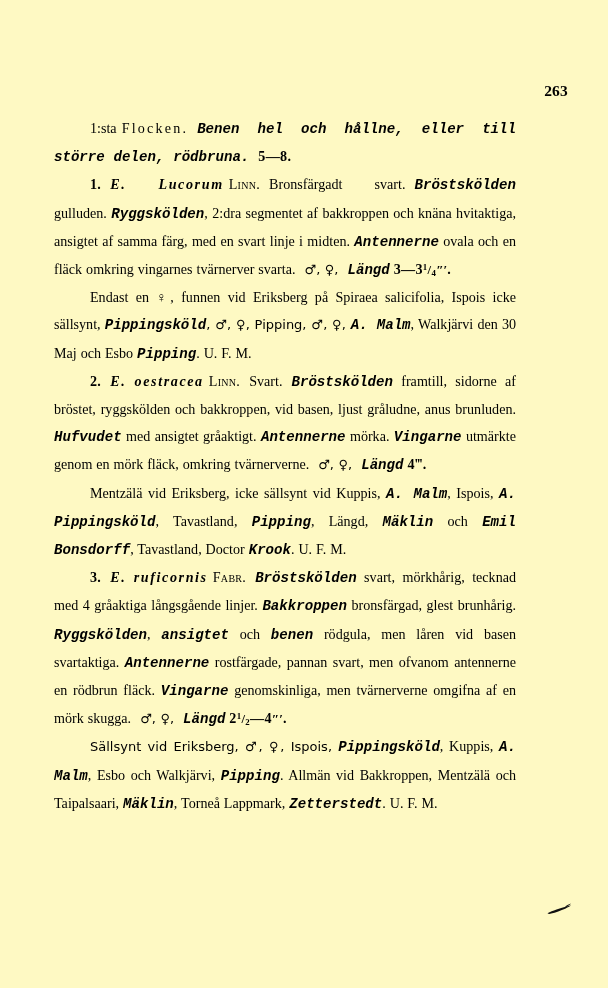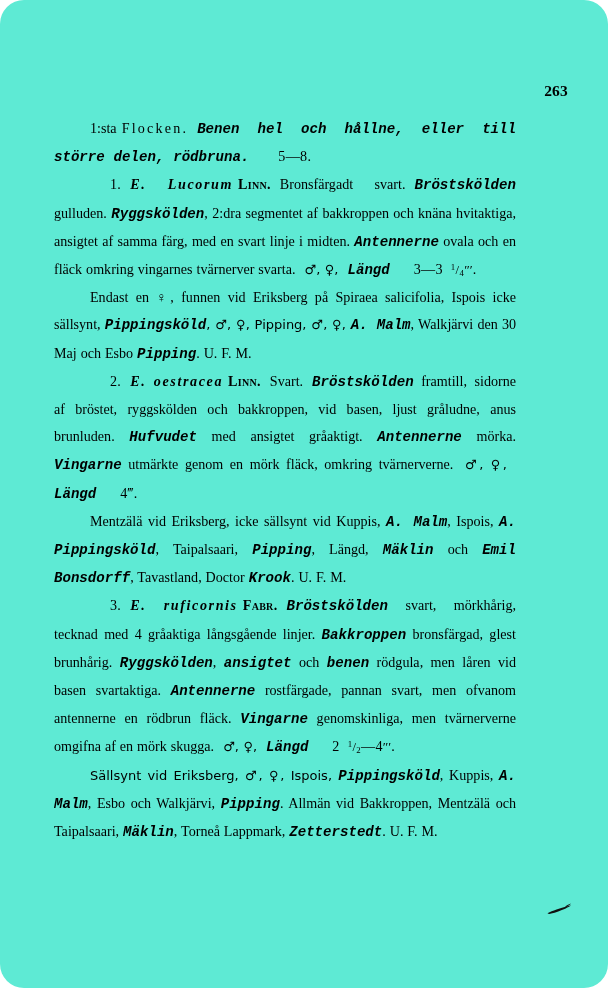--- a/index.html
+++ b/index.html
@@ -12,22 +12,21 @@
     height: 988px;
     position: relative;
     overflow: hidden;
     font-family: "Liberation Serif", "DejaVu Serif", serif;
     color: #000000;
   }
 
   .page {
     position: absolute;
     inset: 0;
-    background: #5eead4;
-    border-radius: 24px;
+    background: #fef9c3;
   }
 
   
   .folio {
     position: absolute;
     top: 82px;
     right: 40px;
     font-size: 15.5px;
     font-weight: bold;
     letter-spacing: 0.2px;
@@ -72,41 +71,40 @@
   
   i.sp {
     font-style: italic;
     font-weight: bold;
     letter-spacing: 1.6px;
   }
 
   
   span.sc {
     font-variant: small-caps;
-    font-weight: bold;
+    font-weight: normal;
     letter-spacing: 0.3px;
   }
 
   
   b.num {
-    font-weight: normal;
+    font-weight: bold;
     letter-spacing: 0.3px;
-    margin-left: 20px;
   }
 
   
   span.sym {
     font-family: "DejaVu Sans", sans-serif;
     font-size: 13px;
     font-weight: normal;
     line-height: 1;
   }
 
   
-  span.frac { font-size: 0.98em; padding-left: 8px; }
+  span.frac { font-size: 0.98em; }
   span.frac sup {
     font-size: 0.64em;
     vertical-align: 0.45em;
     line-height: 0;
   }
   span.frac sub {
     font-size: 0.64em;
     vertical-align: -0.18em;
     line-height: 0;
   }
@@ -153,21 +151,21 @@
 
     <p class="para">
       <span>Endast en ♀, funnen vid Eriksberg på Spiraea salicifolia, Ispois icke sällsynt, </span><i class="em">Pippingsköld</i><span class="sym">, ♂, ♀, Pipping, ♂, ♀, </span><i class="em">A. Malm</i><span>, Walkjärvi den 30 Maj och Esbo </span><i class="em">Pipping</i><span>. U. F. M.</span>
     </p>
 
     <p class="para">
       <b class="num">2.</b><span class="gap"></span><i class="sp">E.</i>&nbsp;<i class="sp">oestracea</i><span class="gap-sm"></span><span class="sc">Linn.</span><span class="gap"></span><span>Svart.</span><span class="gap"></span><span><i class="em">Bröstskölden</i><span> framtill, sidorne af bröstet, ryggskölden och bakkroppen, vid basen, ljust gråludne, anus brunluden. </span><i class="em">Hufvudet</i><span> med ansigtet gråaktigt. </span><i class="em">Antennerne</i><span> mörka. </span><i class="em">Vingarne</i><span> utmärkte genom en mörk fläck, omkring tvärnerverne.</span></span><span class="gap"></span><span class="sym">♂, ♀,</span><span class="gap"></span><i class="em">Längd</i>&nbsp;<b class="num">4‴.</b>
     </p>
 
     <p class="para">
-      <span>Mentzälä vid Eriksberg, icke sällsynt vid Kuppis, </span><i class="em">A. Malm</i><span>, Ispois, </span><i class="em">A. Pippingsköld</i><span>, Taipalsaari, </span><i class="em">Pipping</i><span>, Längd, </span><i class="em">Mäklin</i><span> och </span><i class="em">Emil Bonsdorff</i><span>, Tavastland, Doctor </span><i class="em">Krook</i><span>. U. F. M.</span>
+      <span>Mentzälä vid Eriksberg, icke sällsynt vid Kuppis, </span><i class="em">A. Malm</i><span>, Ispois, </span><i class="em">A. Pippingsköld</i><span>, Tavastland, </span><i class="em">Pipping</i><span>, Längd, </span><i class="em">Mäklin</i><span> och </span><i class="em">Emil Bonsdorff</i><span>, Tavastland, Doctor </span><i class="em">Krook</i><span>. U. F. M.</span>
     </p>
 
     <p class="para">
       <b class="num">3.</b><span class="gap"></span><i class="sp">E.</i>&nbsp;<i class="sp">ruficornis</i><span class="gap-sm"></span><span class="sc">Fabr.</span><span class="gap"></span><span><i class="em">Bröstskölden</i><span> svart, mörkhårig, tecknad med 4 gråaktiga långsgående linjer. </span><i class="em">Bakkroppen</i><span> bronsfärgad, glest brunhårig. </span><i class="em">Ryggskölden</i><span>, </span><i class="em">ansigtet</i><span> och </span><i class="em">benen</i><span> rödgula, men låren vid basen svartaktiga. </span><i class="em">Antennerne</i><span> rostfärgade, pannan svart, men ofvanom antennerne en rödbrun fläck. </span><i class="em">Vingarne</i><span> genomskinliga, men tvärnerverne omgifna af en mörk skugga.</span></span><span class="gap"></span><span class="sym">♂, ♀,</span><span class="gap"></span><i class="em">Längd</i>&nbsp;<b class="num"><span>2</span><span class="frac"><sup>1</sup><span class="slash">/</span><sub>2</sub></span>—<span>4</span><span class="prime">″′</span>.</b>
     </p>
 
     <p class="para">
       <span class="sym">Sällsynt vid Eriksberg, ♂, ♀, Ispois, </span><i class="em">Pippingsköld</i><span>, Kuppis, </span><i class="em">A. Malm</i><span>, Esbo och Walkjärvi, </span><i class="em">Pipping</i><span>. Allmän vid Bakkroppen, Mentzälä och Taipalsaari, </span><i class="em">Mäklin</i><span>, Torneå Lappmark, </span><i class="em">Zetterstedt</i><span>. U. F. M.</span>
     </p>
 

